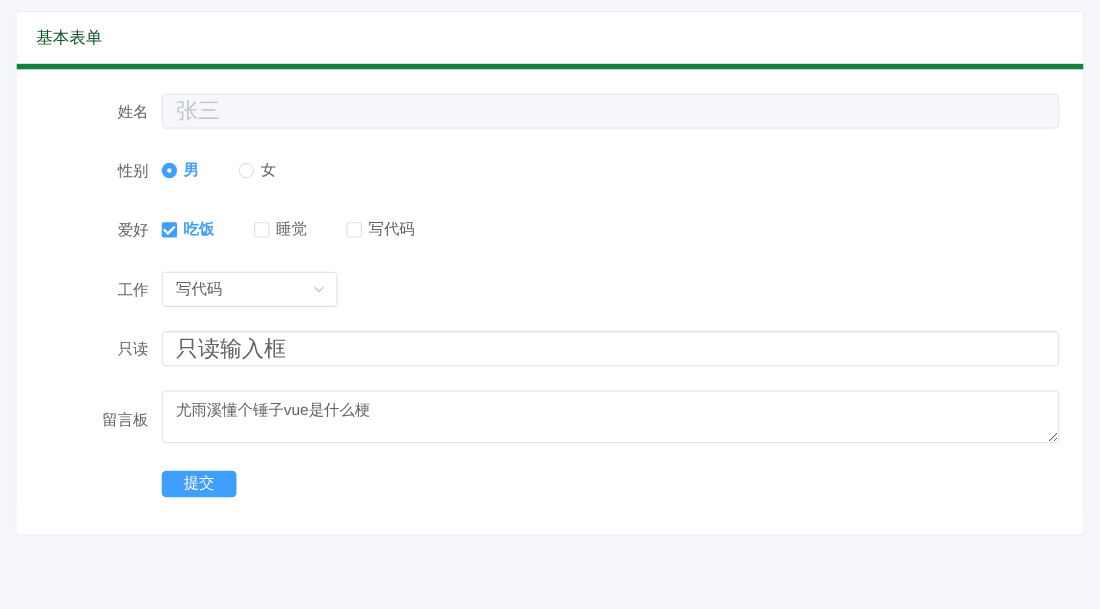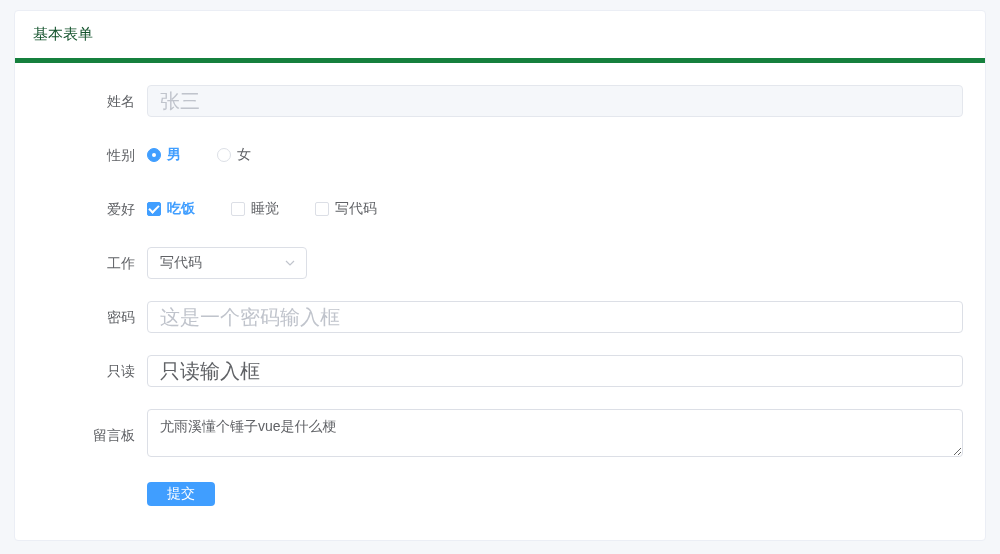--- a/index.html
+++ b/index.html
@@ -229,26 +229,20 @@
           <span>写代码</span>
           <span class="chevron">
             <svg width="12" height="12" viewBox="0 0 12 12">
                 <path d="M2 4 L6 8 L10 4" fill="none" stroke="currentColor" stroke-width="1.2"></path>
               </svg>
           </span>
         </div>
       </div>
     </div>
 
-    <div class="form-row">
-      <div class="form-label">密码</div>
-      <div class="form-control">
-        <input class="input" type="password" placeholder="这是一个密码输入框" style="">
-      </div>
-    </div>
 
     <div class="form-row">
       <div class="form-label">只读</div>
       <div class="form-control">
         <input class="input" readonly="" value="只读输入框" style="">
       </div>
     </div>
 
     <div class="form-row">
       <div class="form-label">留言板</div>

